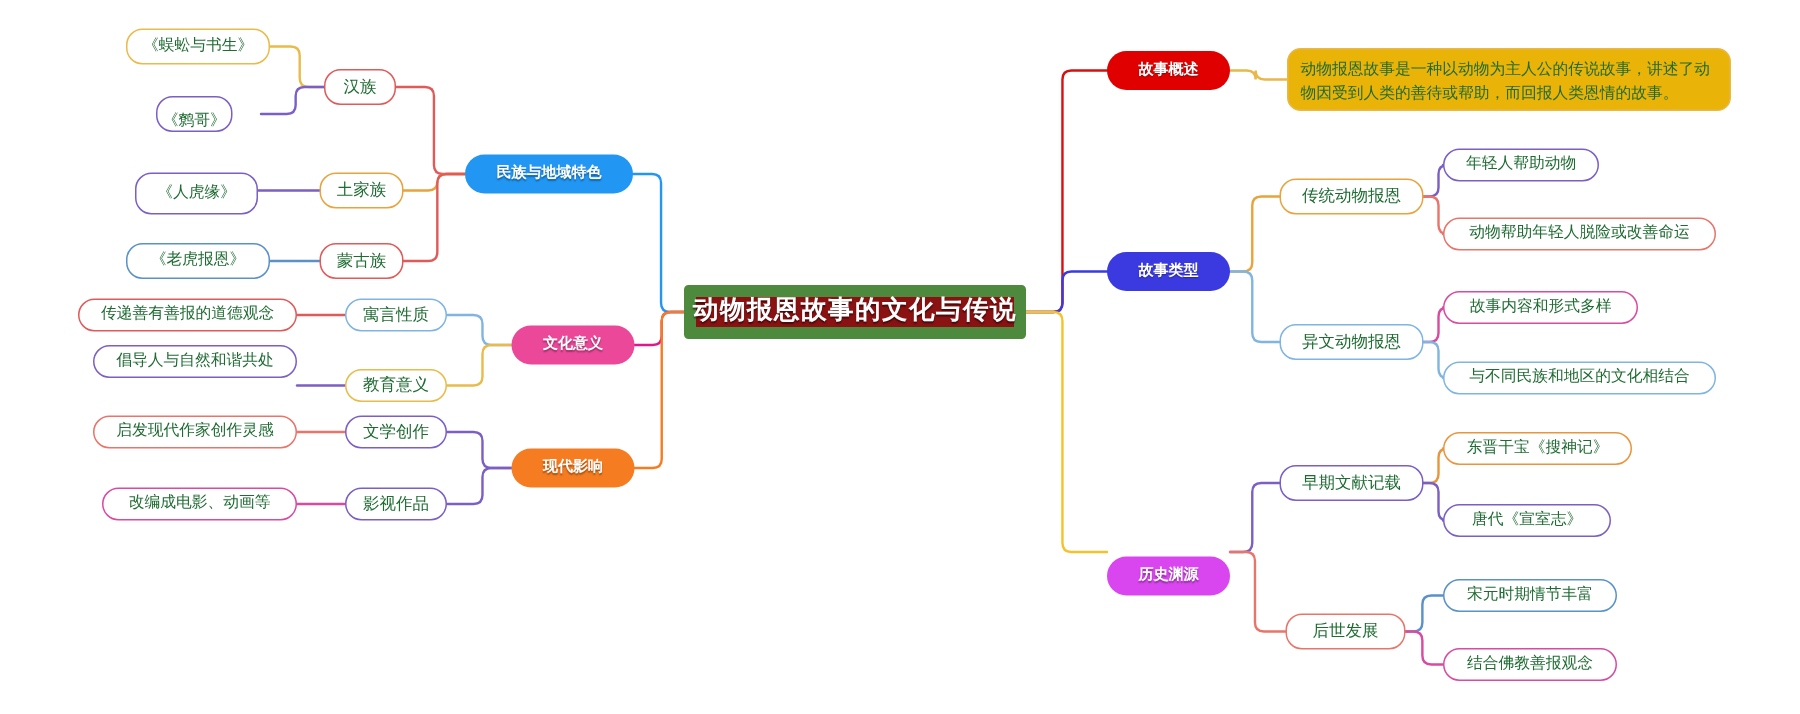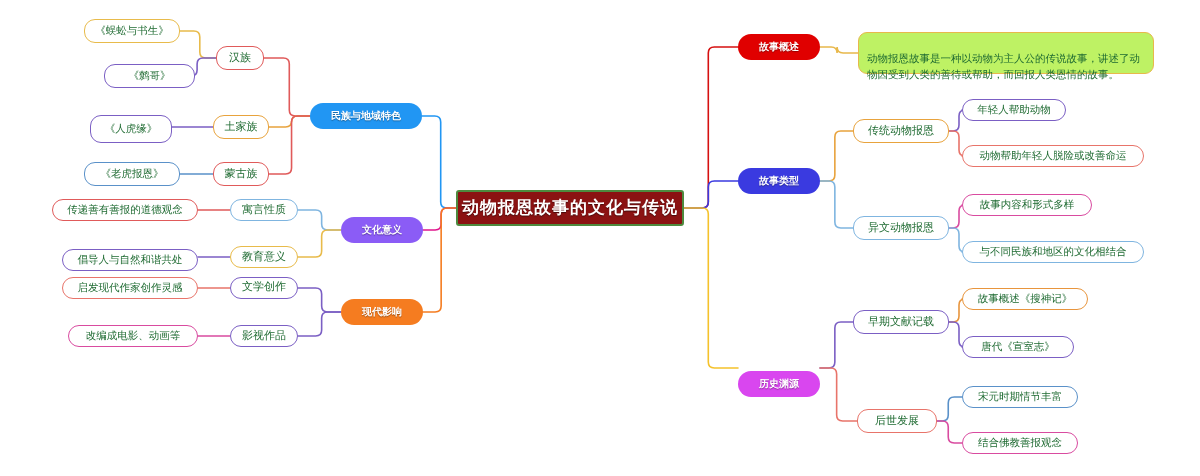--- a/index.html
+++ b/index.html
@@ -32,21 +32,21 @@
     align-items: center;
     justify-content: center;
     text-align: center;
     white-space: nowrap;
     line-height: 1.25;
     border-style: solid;
   }
   
   .node.root {
     background: #8b1212;
-    border: 2px solid #f9a8d4;
+    border: 8px solid #f9a8d4;
     border-radius: 3px;
     color: #ffffff;
     font-size: 17px;
     font-weight: bold;
     letter-spacing: 1px;
     text-shadow: 0 1px 1px rgba(0,0,0,.5);
   }
   
   .node.filled {
     border-width: 0;
@@ -62,28 +62,28 @@
     border-width: 1px;
     border-radius: 11px;
     color: #1f6b32;
     font-size: 11px;
   }
   .node.outline.small {
     font-size: 10.5px;
   }
   
   .node.desc {
-    background: #bef264;
+    background: #eab308;
     border-width: 1px;
     border-radius: 9px;
     color: #1f6b32;
     font-size: 10.5px;
     white-space: normal;
     text-align: left;
-    padding: 17px 8px;
+    padding: 5px 8px;
     display: block;
     line-height: 1.55;
   }
 </style>
 </head>
 <body>
 
 <div id="canvas">
   <svg id="edges" viewBox="0 0 1200 476">
       <path d="M 684 208 L 702.3 208 Q 708.3 208 708.3 202 L 708.3 53 Q 708.3 47 714.3 47 L 738 47" fill="none" stroke="#d61010" stroke-width="1.6" stroke-linecap="round"></path>
@@ -150,21 +150,21 @@
       <div class="node outline small" style="left: 962px; top: 241px; width: 182px; height: 22px; border-color: rgb(127, 181, 224);">
         <span>与不同民族和地区的文化相结合</span>
       </div>
       <div class="node filled" style="left: 738px; top: 355px; width: 82px; height: 26px; background: #d946ef; margin-top: 16px;">
         <span>历史渊源</span>
       </div>
       <div class="node outline" style="left: 853px; top: 310px; width: 96px; height: 24px; border-color: rgb(123, 95, 196);">
         <span>早期文献记载</span>
       </div>
       <div class="node outline small" style="left: 962px; top: 288px; width: 126px; height: 22px; border-color: rgb(232, 149, 61);">
-        <span>故事概述《搜神记》</span>
+        <span>东晋干宝《搜神记》</span>
       </div>
       <div class="node outline small" style="left: 962px; top: 336px; width: 112px; height: 22px; border-color: rgb(123, 95, 196);">
         <span>唐代《宣室志》</span>
       </div>
       <div class="node outline" style="left: 857px; top: 409px; width: 80px; height: 24px; border-color: rgb(232, 116, 106);">
         <span>后世发展</span>
       </div>
       <div class="node outline small" style="left: 962px; top: 386px; width: 116px; height: 22px; border-color: rgb(90, 145, 201);">
         <span>宋元时期情节丰富</span>
       </div>
@@ -173,54 +173,54 @@
       </div>
       <div class="node filled" style="left: 310px; top: 103px; width: 112px; height: 26px; background: rgb(33, 150, 243);">
         <span>民族与地域特色</span>
       </div>
       <div class="node outline" style="left: 216px; top: 46px; width: 48px; height: 24px; border-color: rgb(224, 90, 90);">
         <span>汉族</span>
       </div>
       <div class="node outline small" style="left: 84px; top: 19px; width: 96px; height: 24px; border-color: rgb(232, 187, 75);">
         <span>《蜈蚣与书生》</span>
       </div>
-      <div class="node outline small" style="left: 104px; top: 64px; width: 91px; height: 24px; border-color: rgb(123, 95, 196);">
+      <div class="node outline small" style="left: 104px; top: 64px; width: 51px; height: 24px; border-color: rgb(123, 95, 196); align-items: flex-end;">
         <span>《鹩哥》</span>
       </div>
       <div class="node outline" style="left: 213px; top: 115px; width: 56px; height: 24px; border-color: rgb(232, 163, 61);">
         <span>土家族</span>
       </div>
       <div class="node outline small" style="left: 90px; top: 115px; width: 82px; height: 28px; border-color: rgb(123, 95, 196);">
         <span>《人虎缘》</span>
       </div>
       <div class="node outline" style="left: 213px; top: 162px; width: 56px; height: 24px; border-color: rgb(224, 90, 90);">
         <span>蒙古族</span>
       </div>
       <div class="node outline small" style="left: 84px; top: 162px; width: 96px; height: 24px; border-color: rgb(90, 145, 201);">
         <span>《老虎报恩》</span>
       </div>
-      <div class="node filled" style="left: 341px; top: 217px; width: 82px; height: 26px; background: #8b5cf6;">
+      <div class="node filled" style="left: 341px; top: 217px; width: 82px; height: 26px; background: #ec4899;">
         <span>文化意义</span>
       </div>
       <div class="node outline" style="left: 230px; top: 199px; width: 68px; height: 22px; border-color: rgb(127, 181, 224);">
         <span>寓言性质</span>
       </div>
       <div class="node outline small" style="left: 52px; top: 199px; width: 146px; height: 22px; border-color: rgb(224, 90, 90);">
         <span>传递善有善报的道德观念</span>
       </div>
       <div class="node outline" style="left: 230px; top: 246px; width: 68px; height: 22px; border-color: rgb(232, 187, 75); text-align: center;">
         <span>教育意义</span>
       </div>
-      <div class="node outline small" style="left: 62px; top: 249px; width: 136px; height: 22px; border-color: rgb(123, 95, 196);">
+      <div class="node outline small" style="left: 62px; top: 230px; width: 136px; height: 22px; border-color: rgb(123, 95, 196);">
         <span>倡导人与自然和谐共处</span>
       </div>
       <div class="node filled" style="left: 341px; top: 299px; width: 82px; height: 26px; background: rgb(245, 124, 32);">
         <span>现代影响</span>
       </div>
-      <div class="node outline" style="left: 230px; top: 277px; width: 68px; height: 22px; border-color: rgb(123, 95, 196); font-family: Liberation Mono, monospace;">
+      <div class="node outline" style="left: 230px; top: 277px; width: 68px; height: 22px; border-color: rgb(123, 95, 196);">
         <span>文学创作</span>
       </div>
       <div class="node outline small" style="left: 62px; top: 277px; width: 136px; height: 22px; border-color: rgb(232, 116, 106);">
         <span>启发现代作家创作灵感</span>
       </div>
       <div class="node outline" style="left: 230px; top: 325px; width: 68px; height: 22px; border-color: rgb(123, 95, 196);">
         <span>影视作品</span>
       </div>
       <div class="node outline small" style="left: 68px; top: 325px; width: 130px; height: 22px; border-color: rgb(217, 75, 160);">
         <span>改编成电影、动画等</span>

